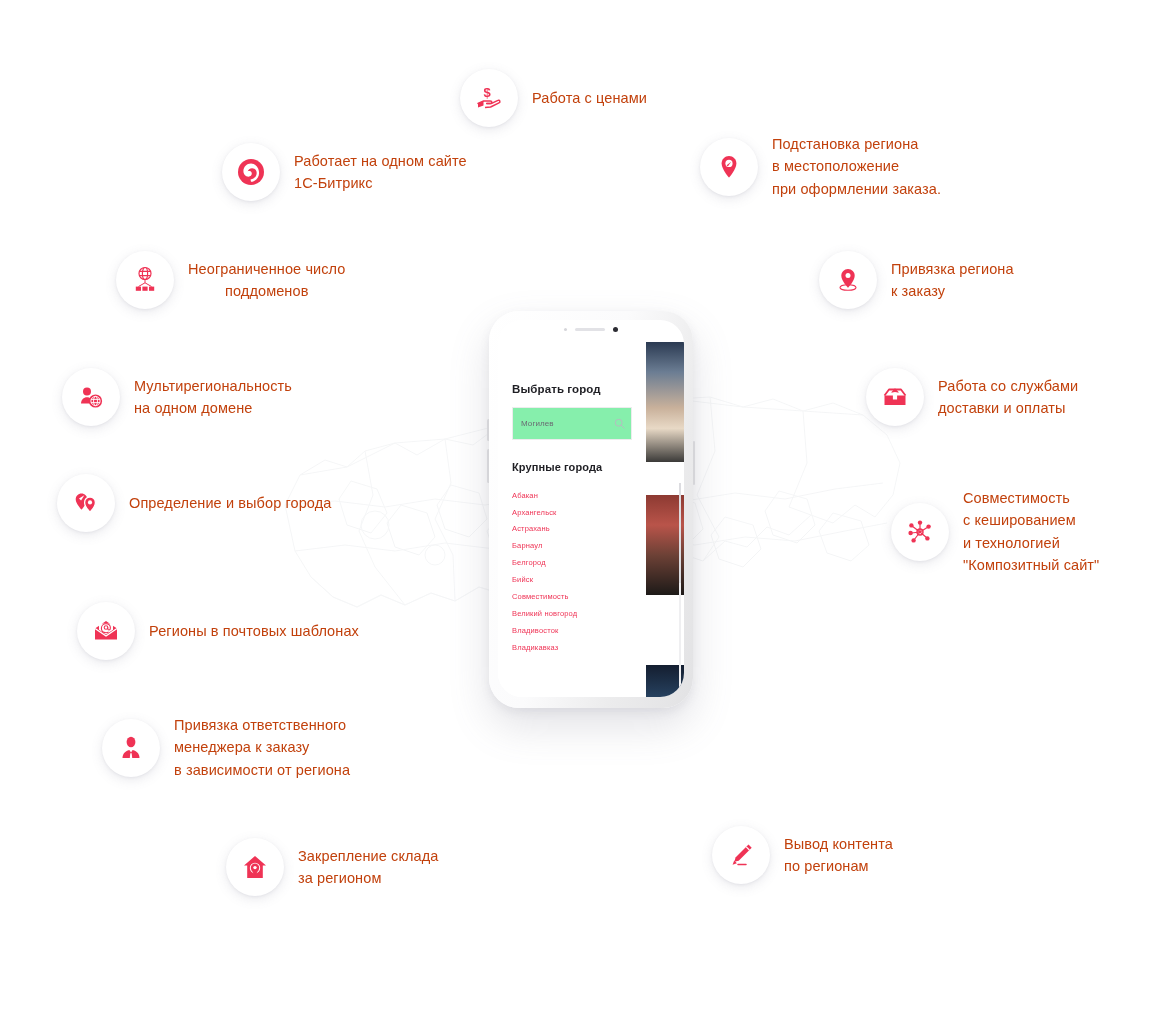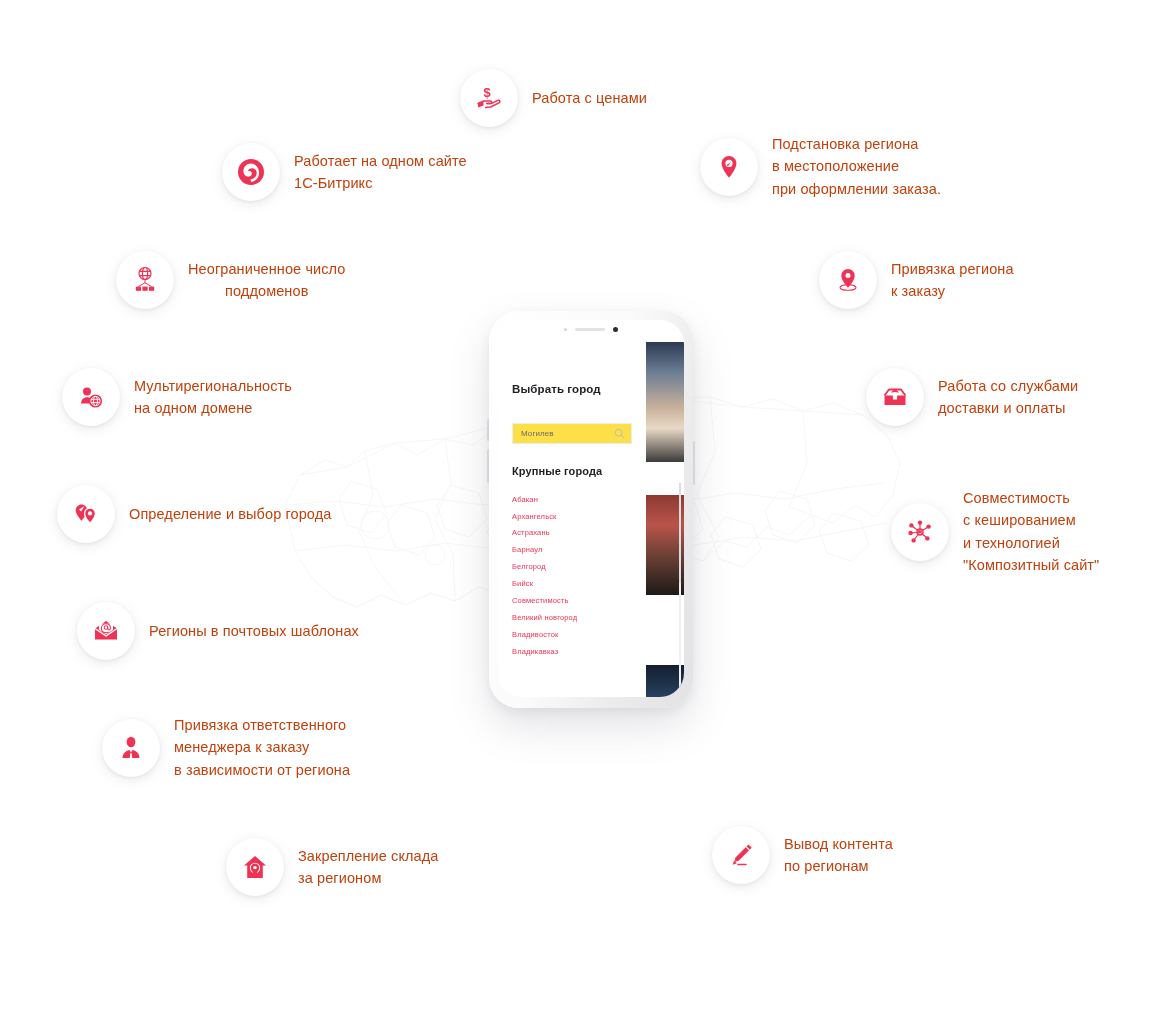--- a/index.html
+++ b/index.html
@@ -130,24 +130,24 @@
     padding: 0 14px;
   }
   .panel-title {
     font-size: 11.5px;
     font-weight: bold;
     color: #1f1f24;
     margin-top: 63px;
     letter-spacing: 0.1px;
   }
   .search-box {
-    margin-top: 28px;
-    height: 21px;
+    margin-top: 12px;
+    height: 33px;
     border: 1px solid #ececed;
-    background: #fde047;
+    background: #86efac;
     display: flex;
     align-items: center;
     padding: 0 6px 0 8px;
   }
   .search-value {
     flex: 1;
     font-size: 8px;
     color: #6a6a72;
     letter-spacing: 0.1px;
   }
@@ -279,21 +279,21 @@
           <circle cx="18.5" cy="18" r="4.6"></circle>
           <ellipse cx="18.5" cy="18" rx="2" ry="4.6"></ellipse>
           <path d="M14 16.4h9M14 19.6h9"></path>
         </g>
       </svg>
     </span>
     <span class="feat-text">Мультирегиональность
 на одном домене</span>
   </div>
 
-  <div class="feature" style="left:57px; top:485px;">
+  <div class="feature" style="left:57px; top:474px;">
     <span class="feat-icon">
       <svg width="28" height="28" viewBox="0 0 28 28">
         <path d="M9.5 4.5c-3.2 0-5.8 2.6-5.8 5.8 0 4.3 5.8 10.4 5.8 10.4s5.8-6.1 5.8-10.4c0-3.2-2.6-5.8-5.8-5.8z" fill="#ef3355"></path>
         <path d="M7 9.5l5.3-3.2-3.2 5.3z" fill="#fff"></path>
         <path d="M18 8c-3 0-5.4 2.4-5.4 5.4 0 4 5.4 9.7 5.4 9.7s5.4-5.7 5.4-9.7C23.4 10.4 21 8 18 8z" fill="#ef3355" stroke="#fff" stroke-width="1.3"></path>
         <circle cx="18" cy="13.4" r="2.1" fill="#fff"></circle>
       </svg>
     </span>
     <span class="feat-text">Определение и выбор города</span>
   </div>

